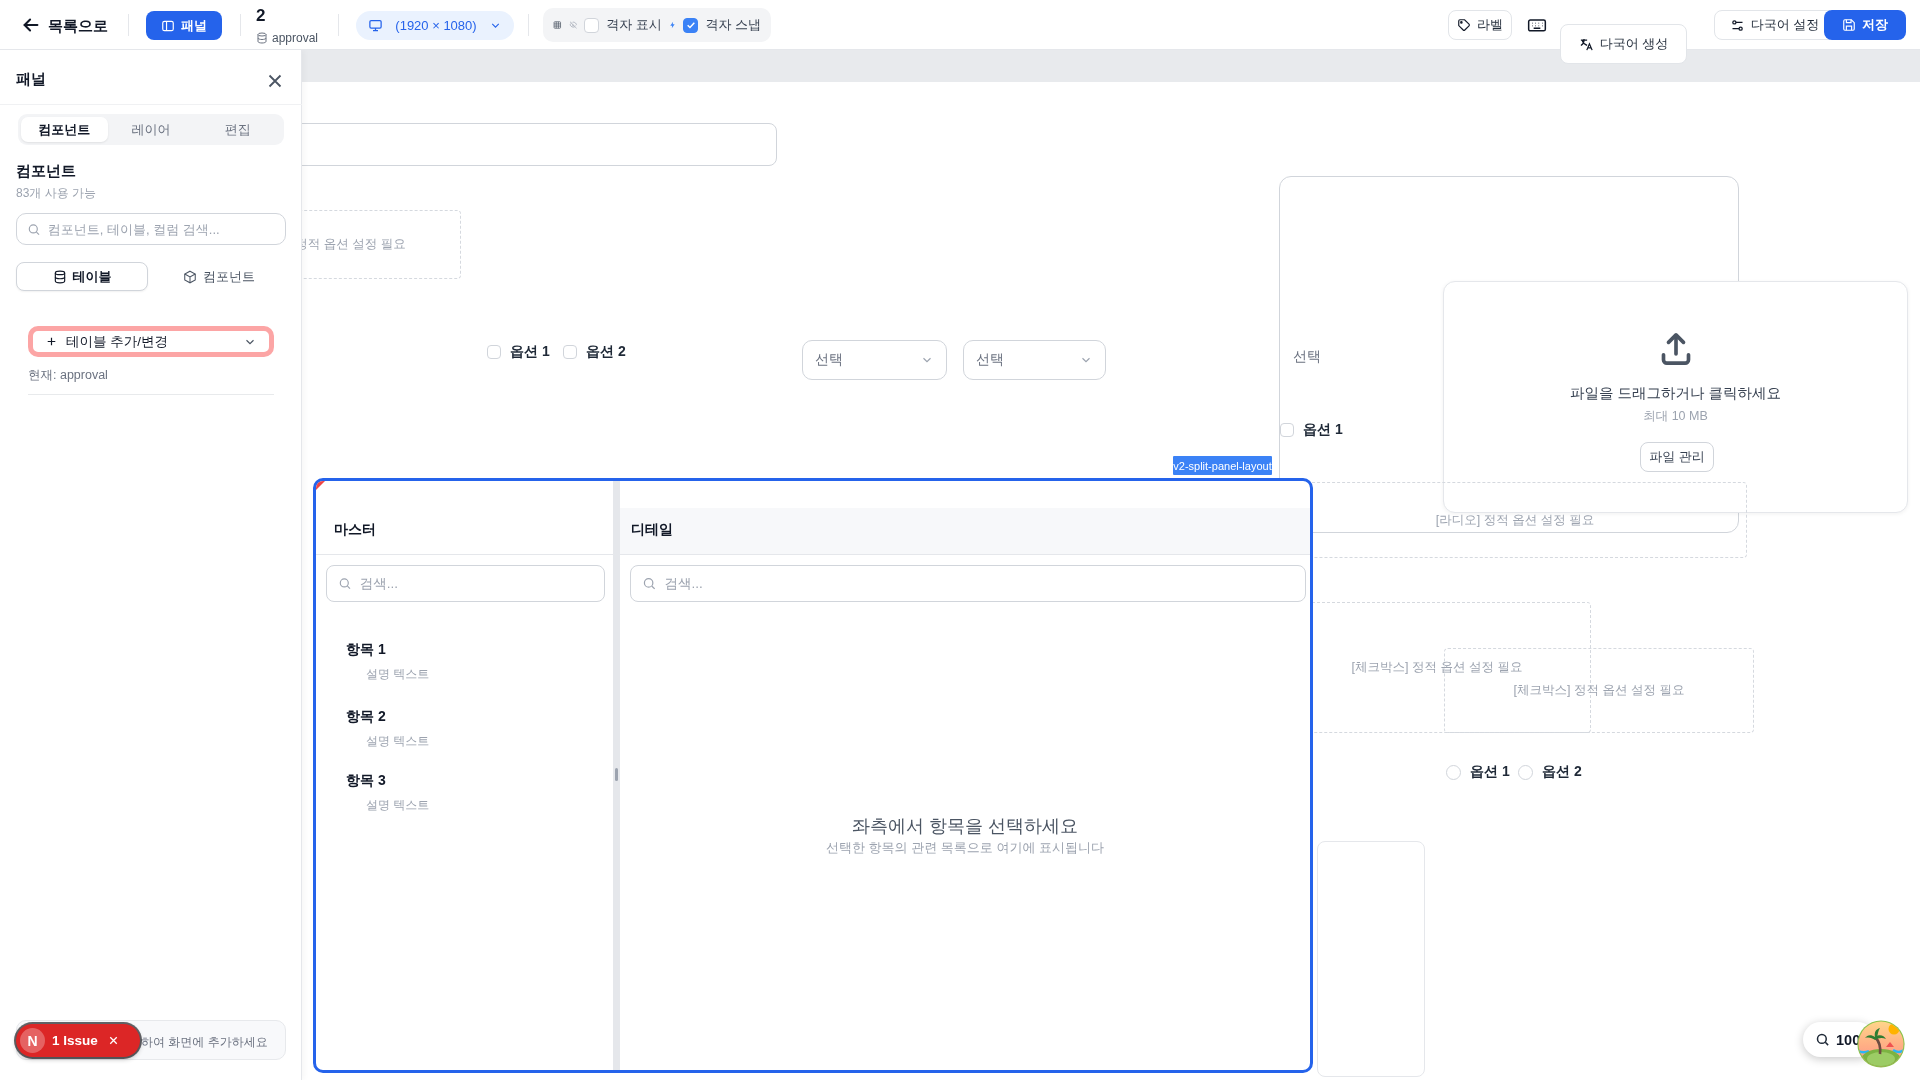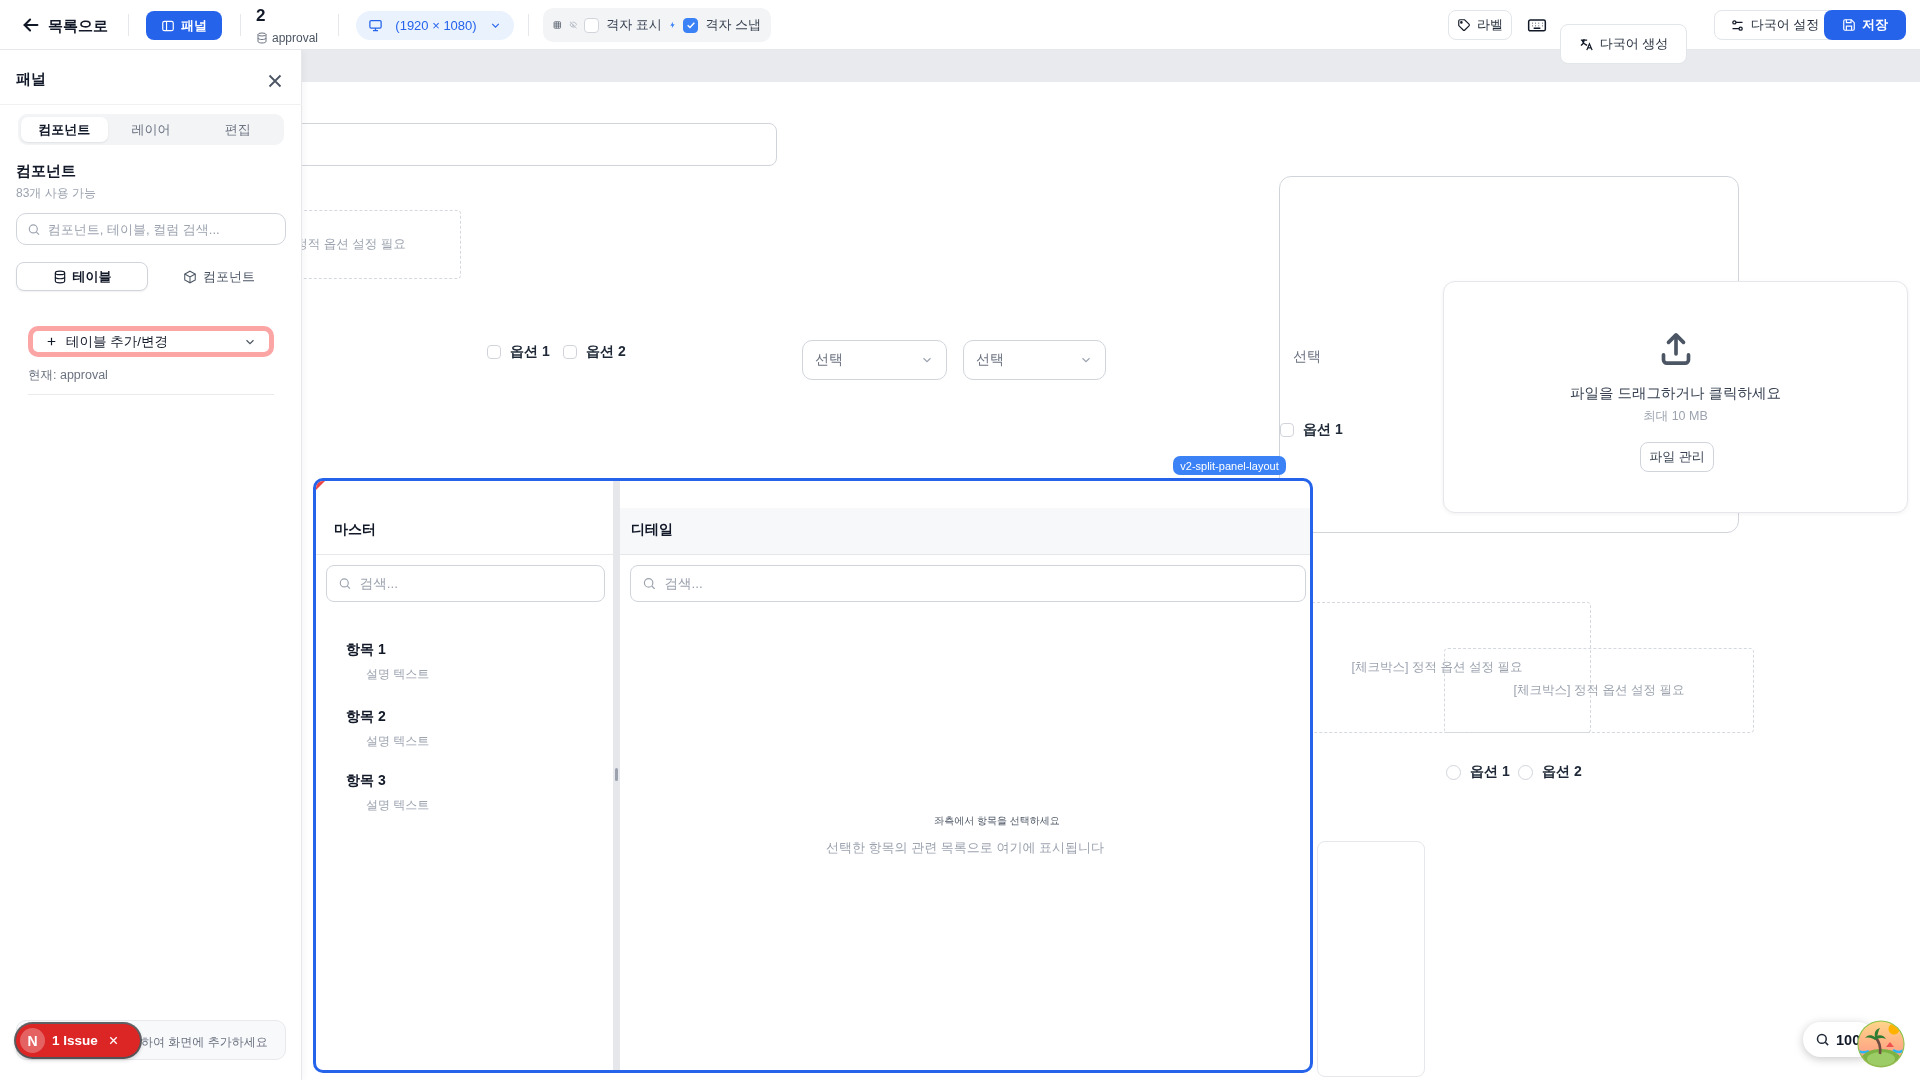--- a/index.html
+++ b/index.html
@@ -75,23 +75,23 @@
   .detail-hdr-bg { position:absolute; left:304px; top:27px; width:690px; height:46px; background:#f7f8fa; }
   .detail-title { position:absolute; left:315px; top:40px; font-size:14px; font-weight:700; color:#111827; }
   .split-div { position:absolute; left:297px; top:0; width:7px; height:589px; background:#e5e7eb; }
   .split-handle { position:absolute; left:2px; top:287px; width:3px; height:13px; background:#9ca3af; border-radius:2px; }
   .mini-search { position:absolute; height:37px; border:1px solid #d1d5db; border-radius:8px; background:#fff; display:flex; align-items:center; gap:8px; padding:0 11px; }
   .mini-search input { border:none; outline:none; width:100%; font-size:13.5px; font-family:inherit; background:transparent; color:#111827; }
   .mini-search input::placeholder { color:#9ca3af; }
   .m-item { position:absolute; left:30px; cursor:pointer; }
   .m-item .t { font-size:14px; font-weight:600; color:#111827; }
   .m-item .d { font-size:12px; color:#9ca3af; margin-top:7px;margin-left:20px; }
-  .empty-1 { position:absolute; left:304px; top:333px; width:690px; text-align:center; font-size:10px; color:#4b5563;margin-left:32px; }
+  .empty-1 { position:absolute; left:304px; top:333px; width:690px; text-align:center; font-size:18px; color:#4b5563; }
   .empty-2 { position:absolute; left:304px; top:358px; width:690px; text-align:center; font-size:13px; color:#9ca3af; }
-  .split-badge { position:absolute; left:1173px; top:456px; width:113px; height:19px; background:#3b82f6; border-radius:7px; color:#fff; font-size:11px; display:flex; align-items:center; justify-content:center; z-index:11; white-space:nowrap; }
+  .split-badge { position:absolute; left:1173px; top:456px; width:99px; height:19px; background:#3b82f6; border-radius:1px; color:#fff; font-size:11px; display:flex; align-items:center; justify-content:center; z-index:11; white-space:nowrap; }
 
   
   .zoom-pill { position:absolute; left:1803px; top:1022px; width:72px; height:35px; background:#fff; border-radius:18px; box-shadow:0 2px 10px rgba(0,0,0,.22); display:flex; align-items:center; gap:6px; padding:0 12px; z-index:25; }
   .zoom-val { font-size:14.5px; font-weight:600; color:#111827; }
   .island { position:absolute; left:1856px; top:1019px; width:50px; height:50px; z-index:26; cursor:pointer; }
 </style>
 </head>
 <body>
 
 <div class="stage">
@@ -139,20 +139,23 @@
     <div class="fc-title">파일을 드래그하거나 클릭하세요</div>
     <div class="fc-limit">최대 10 MB</div>
     <div class="fc-btn">파일 관리</div>
   </div>
 
   <div class="cb-group" style="left:1280px; top:421px; z-index:3;">
     <span class="cb-box"></span>
     <span class="cb-label">옵션 1</span>
   </div>
 
+  <div class="dashed-box" style="left:1283px; top:482px; width:464px; height:76px;">
+    <span>[라디오] 정적 옵션 설정 필요</span>
+  </div>
   <div class="dashed-box" style="left:1283px; top:602px; width:308px; height:131px;">
     <span>[체크박스] 정적 옵션 설정 필요</span>
   </div>
   <div class="dashed-box" style="left:1444px; top:648px; width:310px; height:85px;">
     <span>[체크박스] 정적 옵션 설정 필요</span>
   </div>
 
   <div class="radio-group" style="left:1446px; top:763px;">
     <span class="radio-circle"></span>
     <span class="cb-label">옵션 1</span>

